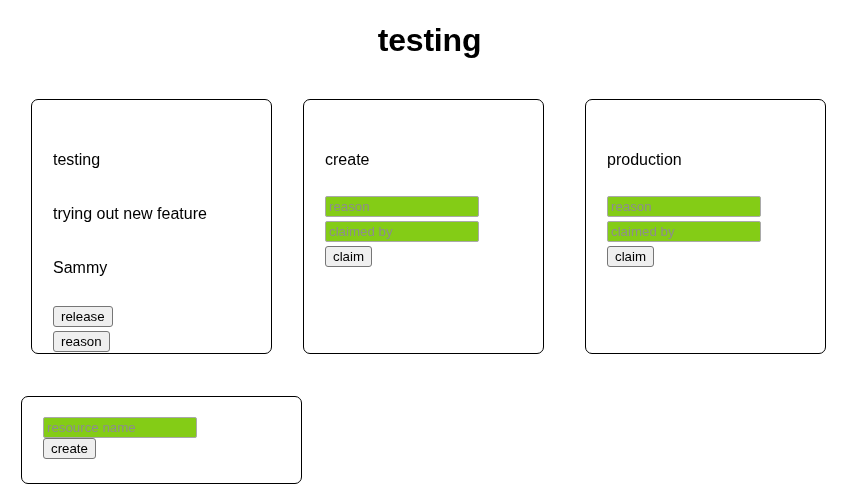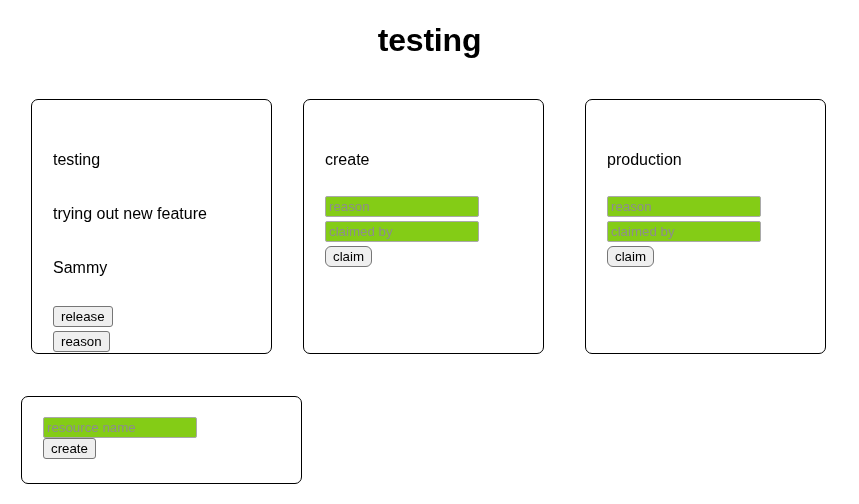--- a/index.html
+++ b/index.html
@@ -95,21 +95,21 @@
     font-family: "Liberation Sans", sans-serif;
     font-size: 13.3px;
     line-height: 17px;
     color: #000000;
     background: #efefef;
     border: 1px solid #767676;
     border-radius: 3px;
     cursor: default;
     text-align: center;
   }
-  .btn-claim   { margin-top: 4px; border-radius: 6px; }
+  .btn-claim   { margin-top: 4px; }
   .btn-release { margin-top: 29px; }
   .btn-delete  { margin-top: 4px; }
   .btn-create  { margin-top: 0; }
 
   .create-inner { padding: 20px 21px 0 21px; }
 </style>
 </head>
 <body>
 
 <div class="page-title">testing</div>

